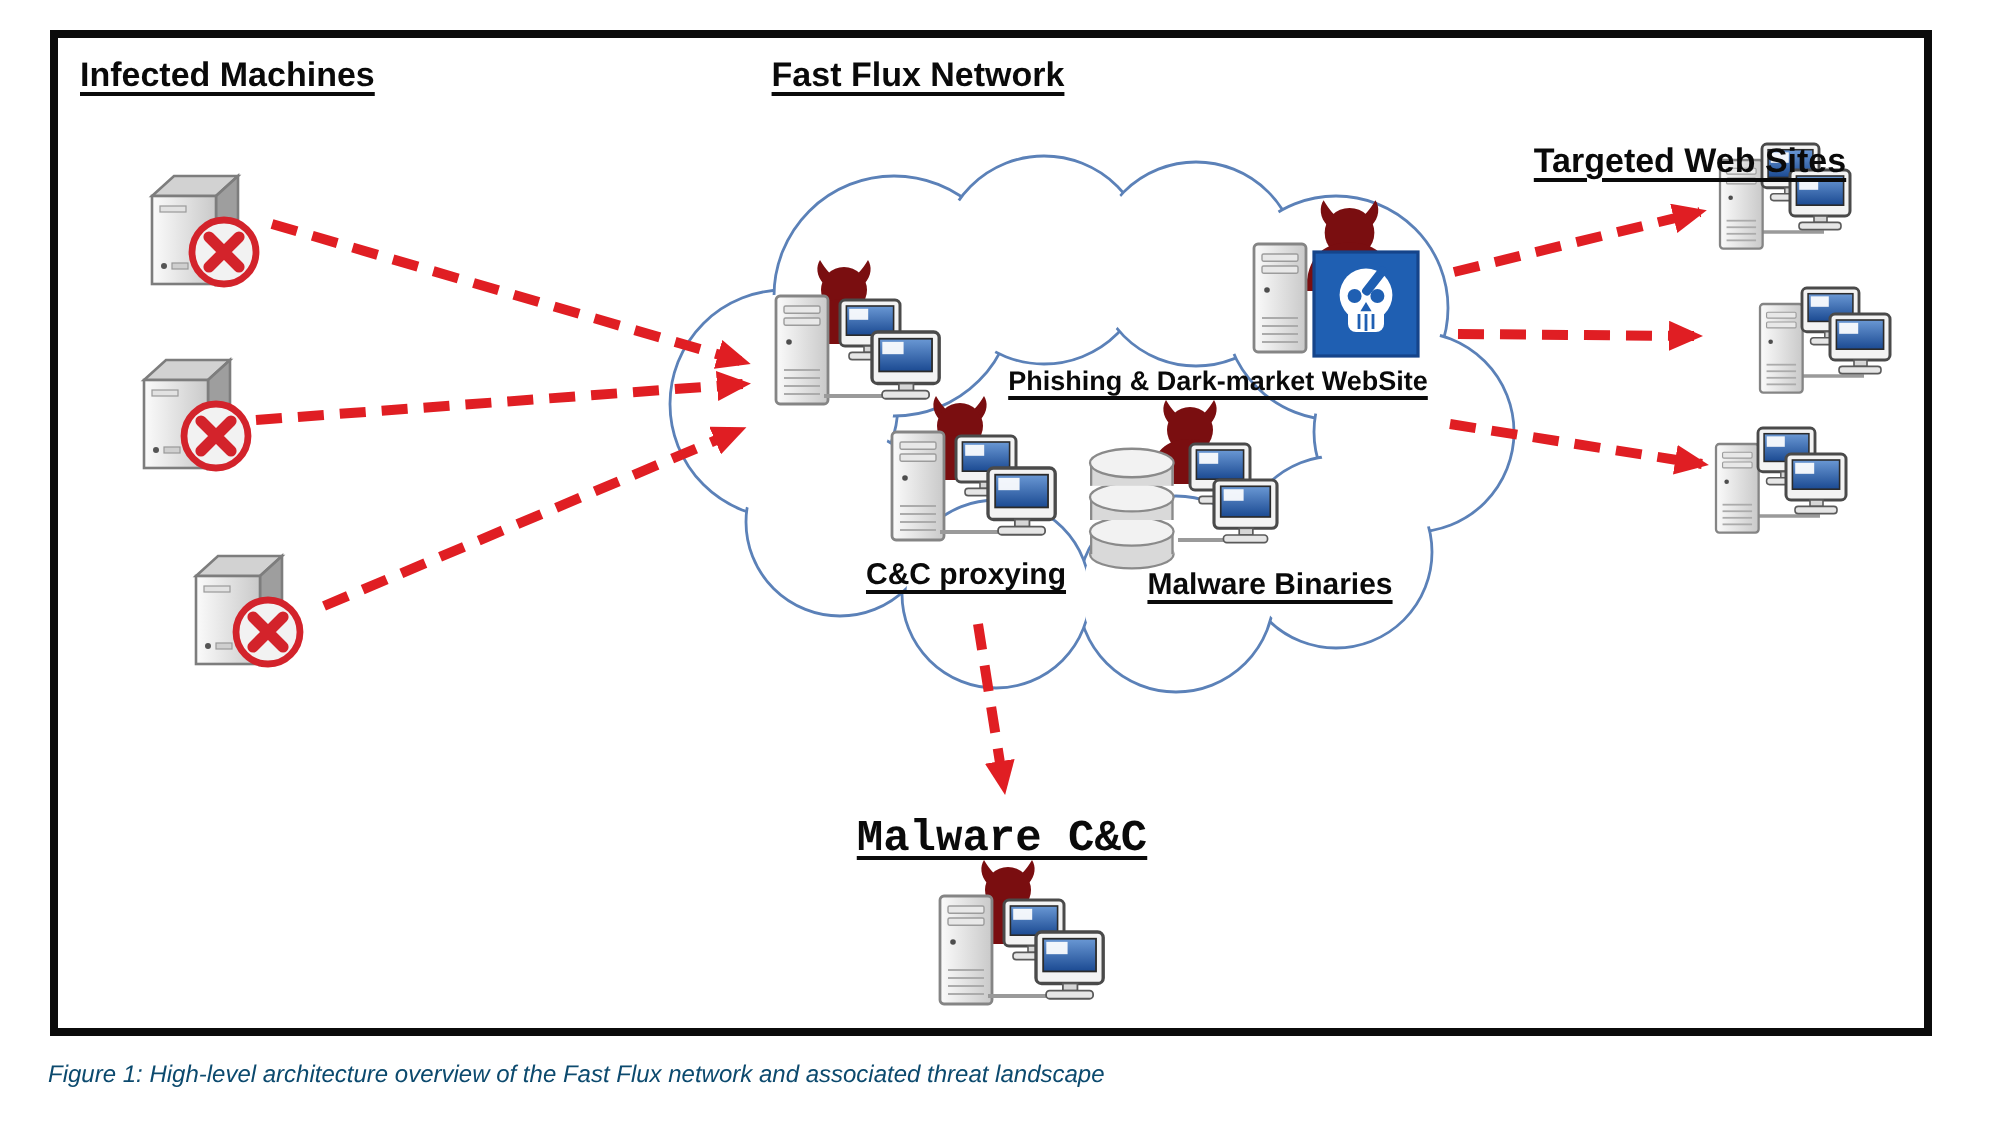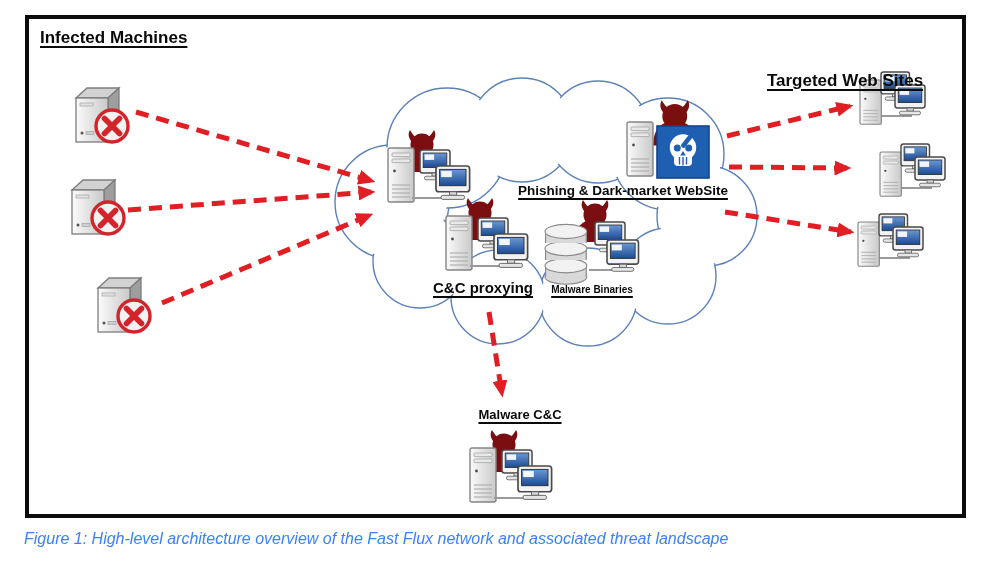--- a/index.html
+++ b/index.html
@@ -12,22 +12,22 @@
     border:4px solid #0b0b0b;box-sizing:border-box;background:#ffffff;
   }
   svg.art{position:absolute;left:0;top:0;width:995px;height:564px;}
   .lbl{
     position:absolute;font-weight:700;text-decoration:underline;
     text-underline-offset:3px;text-decoration-thickness:2px;white-space:nowrap;
   }
   .hd{font-size:17px;}
   .nodelbl{transform:translateX(-50%);}
   .caption{
-    position:absolute;left:24px;top:530px;font-size:16px;font-style:italic;
-    color:#3b82f6;white-space:nowrap;
+    position:absolute;left:24px;top:530px;font-size:12px;font-style:italic;
+    color:#0c4a6e;white-space:nowrap;
   }
 </style>
 </head>
 <body>
 
 <div class="canvas">
 
   <div class="frame"></div>
 
   <svg class="art" viewBox="0 0 995 564">
@@ -207,22 +207,23 @@
     <use href="#d-phish" transform="translate(627,98)"></use>
 
     <use href="#d-agent" transform="translate(470,428)"></use>
 
     <use href="#d-cluster" transform="translate(860,72)"></use>
     <use href="#d-cluster" transform="translate(880,144)"></use>
     <use href="#d-cluster" transform="translate(858,214)"></use>
   </svg>
 
   <div class="lbl hd" style="left:40px;top:28px;">Infected Machines</div>
+  <div class="lbl hd nodelbl" style="left:459px;top:28px;">Fast Flux Network</div>
   <div class="lbl hd nodelbl" style="left:845px;top:28px;margin-top:43px;">Targeted Web Sites</div>
 
-  <div class="lbl nodelbl" style="left:623px;top:183px;font-size:13.5px;">Phishing &amp; Dark-market WebSite</div>
+  <div class="lbl nodelbl" style="left:609px;top:183px;font-size:13.5px;">Phishing &amp; Dark-market WebSite</div>
   <div class="lbl nodelbl" style="left:483px;top:279px;font-size:15px;">C&amp;C proxying</div>
-  <div class="lbl nodelbl" style="left:592px;top:284px;font-size:10px;">Malware Binaries</div>
-  <div class="lbl nodelbl" style="left:520px;top:407px;font-size:13px;">Malware C&amp;C</div>
+  <div class="lbl nodelbl" style="left:635px;top:284px;font-size:15px;">Malware Binaries</div>
+  <div class="lbl nodelbl" style="left:501px;top:407px;font-size:22px;font-family:Liberation Mono, monospace;">Malware C&amp;C</div>
 
   <div class="caption">Figure 1: High-level architecture overview of the Fast Flux network and associated threat landscape</div>
 
 </div>
 
 </body></html>

